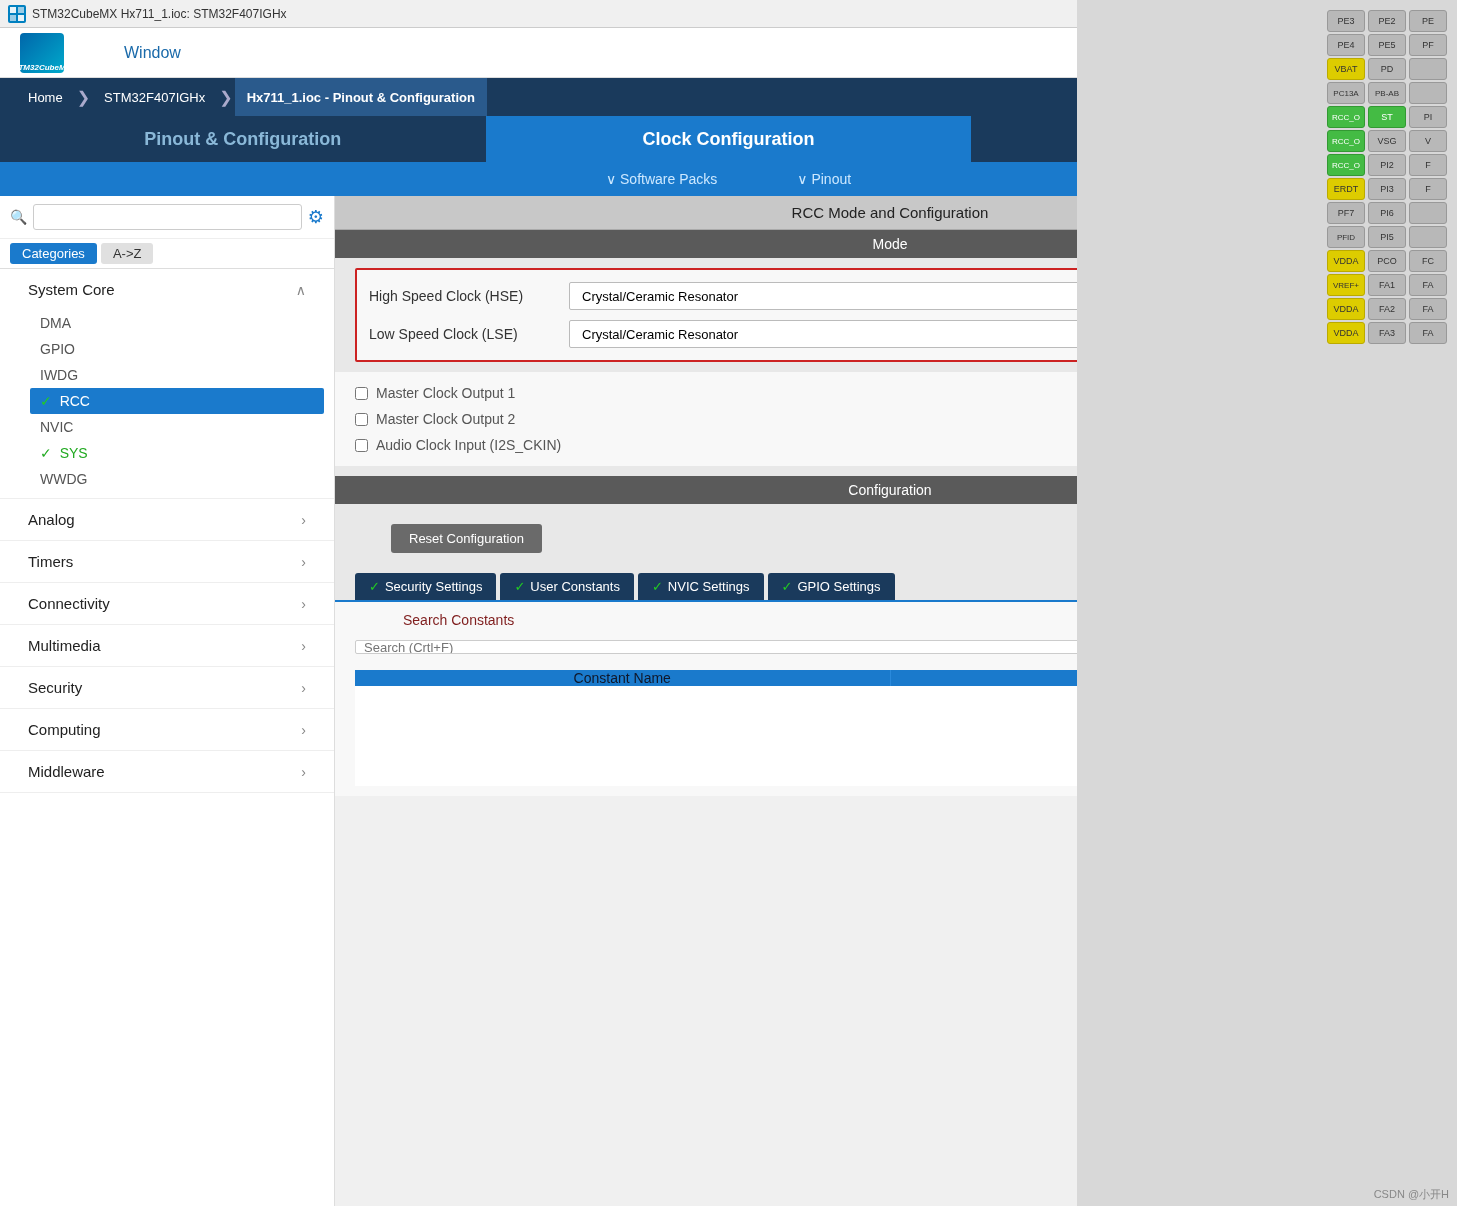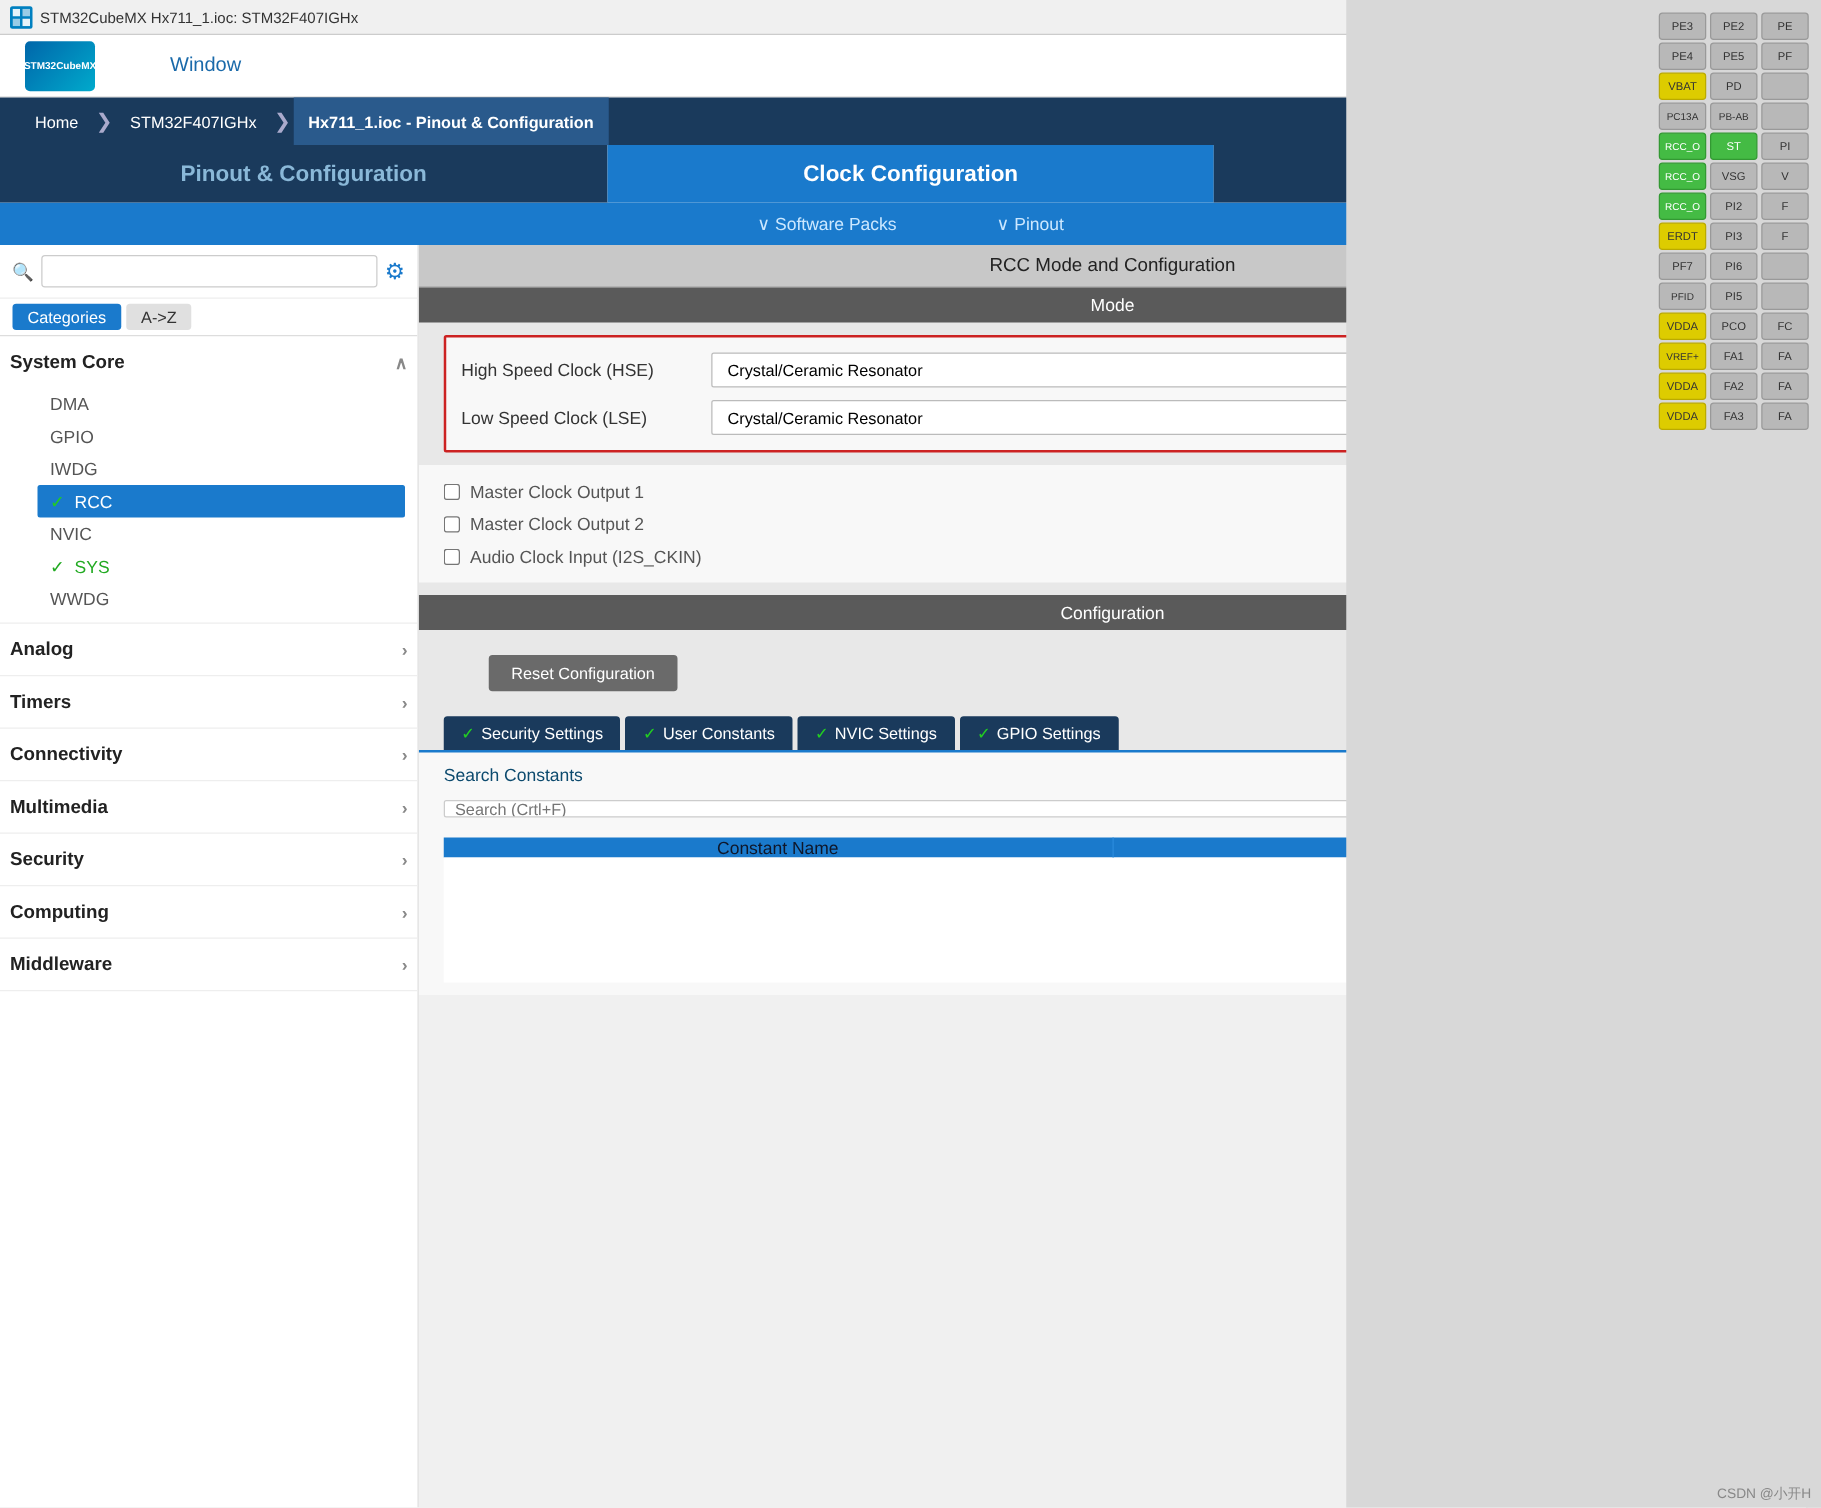--- a/index.html
+++ b/index.html
@@ -29,26 +29,26 @@
       display: flex;
       align-items: center;
       height: 50px;
       padding: 0 20px;
       border-bottom: 1px solid #ddd;
     }
     .logo-area {
       display: flex; align-items: center; margin-right: 60px;
     }
     .logo-box {
-      width: 56px; height: 40px;
+      width: 44px; height: 40px;
       background: linear-gradient(135deg, #0066aa, #00aacc);
       border-radius: 4px;
-      display: flex; align-items: center; justify-content: center;
+      display: flex; align-items: flex-end; justify-content: center;
       color: white; font-size: 8px; font-weight: bold;
-      line-height: 1.2; text-align: center;
+      line-height: 1.2; text-align: center; font-style: italic;
     }
     .menu-items { display: flex; gap: 60px; flex-direction: column; }
     .menu-item { font-size: 16px; color: #1a6aaa; cursor: pointer; }
 
     
     .breadcrumb {
       background: #1a3a5c;
       display: flex;
       align-items: center;
       height: 38px;
@@ -167,23 +167,23 @@
       color: #333;
     }
 
     .sidebar-section {
       border-bottom: 1px solid #eee;
     }
     .sidebar-section-header {
       display: flex;
       align-items: center;
       justify-content: space-between;
-      padding: 12px 8px;
+      padding: 12px 28px;
       font-size: 15px;
-      font-weight: bold;
+      font-weight: normal;
       color: #222;
       cursor: pointer;
     }
     .sidebar-section-header .chevron { color: #888; font-size: 14px; }
     .sidebar-items {
       padding: 0 0 6px 30px;
     }
     .sidebar-item {
       padding: 5px 10px;
       font-size: 14px;
@@ -311,22 +311,23 @@
     }
     .config-tab .check-icon { color: #22cc22; }
 
     .search-constants {
       background: #f8f8f8;
       padding: 10px 20px;
       border-top: 2px solid #1a7acc;
     }
     .search-constants-label {
       font-size: 14px;
-      color: #0c4a6e;
+      color: #7f1d1d;
       margin-bottom: 6px;
+      margin-left: 48px;
     }
     .search-row {
       display: flex;
       align-items: center;
       gap: 10px;
     }
     .constants-search-input {
       flex: 1;
       height: 14px;
       border: 1px solid #ccc;

